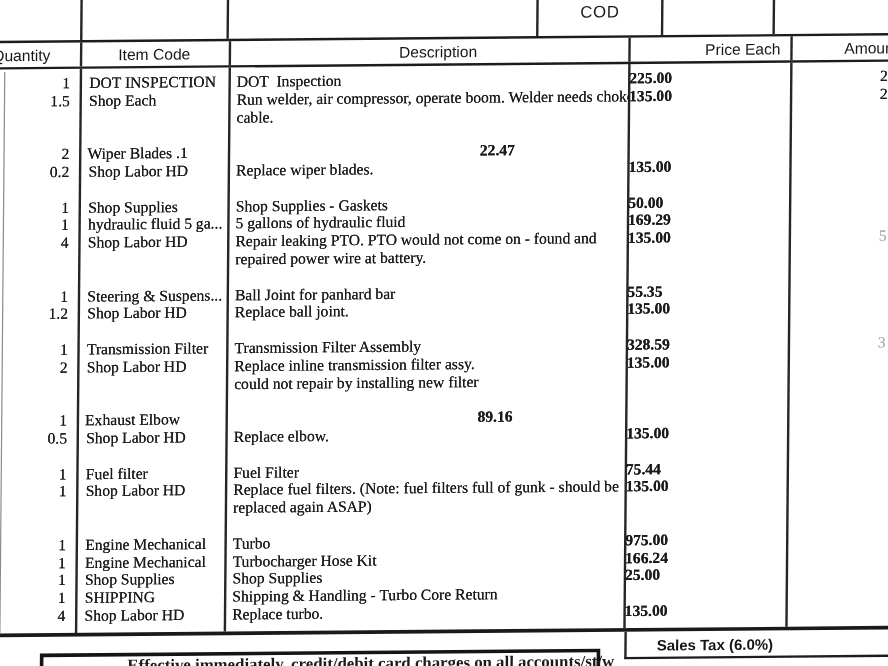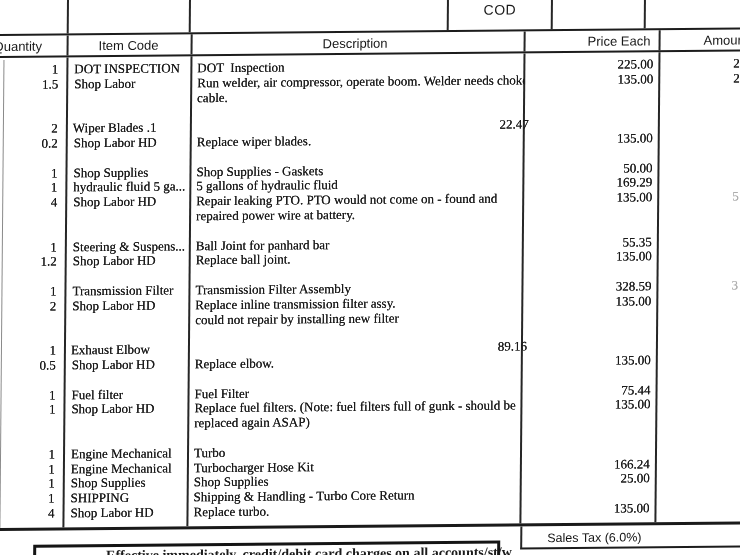--- a/index.html
+++ b/index.html
@@ -28,30 +28,30 @@
   .body-band .vline{position:absolute;top:0;height:470px;width:2px;background:#262626;}
   .vfaint{position:absolute;left:4px;top:2px;height:468px;width:1px;background:#8a8a8a;}
   .rows{position:absolute;left:0;top:5px;width:740px;}
   .line{display:flex;height:14.8px;line-height:14.8px;font-size:13px;white-space:nowrap;
         text-shadow:0 0 .4px currentColor;}
   .spacer{height:14.8px;}
   .line span{box-sizing:border-box;flex:none;display:block;}
   .c-qty{width:68px;text-align:right;padding-right:9px;}
   .c-code{width:124px;padding-left:7px;overflow:hidden;}
   .c-desc{width:333px;padding-left:6px;overflow:hidden;white-space:pre;}
-  .c-price{width:135px;text-align:right;padding-right:6px;}
+  .c-price{width:135px;text-align:left;padding-right:6px;font-weight:bold;}
   .c-amt{width:80px;position:relative;}
   .amt-clip{position:absolute;left:74px;top:0;}
   .amt-clip.faint{opacity:.35;}
 
   
   .tax-cell{position:absolute;left:525px;top:531px;width:235px;height:23px;
         border-left:2px solid #262626;border-bottom:2px solid #1c1c1c;box-sizing:border-box;}
   .tax-cell span{display:inline-block;margin:5px 0 0 25px;
-        font-family:"Liberation Sans",sans-serif;font-weight:normal;font-size:12.5px;color:#141414;}
+        font-family:"Liberation Sans",sans-serif;font-weight:bold;font-size:12.5px;color:#141414;}
   .notice-box{position:absolute;left:38px;top:545px;width:467px;height:40px;
         border:3px solid #141414;box-sizing:border-box;background:#fff;}
   .notice-box .txt{margin:1px 0 0 70px;font-weight:bold;font-size:14px;white-space:nowrap;
         font-family:"Liberation Serif",serif;}
 </style>
 </head>
 <body>
 
 <div class="page">
   <div class="skew">
@@ -67,21 +67,21 @@
       </div>
     </div>
 
     <div class="header-band">
       <div class="vline" style="left:67px"></div>
       <div class="vline" style="left:191px"></div>
       <div class="vline" style="left:524px"></div>
       <div class="vline" style="left:659px"></div>
       <div class="hlabel" style="left:-6px">Quantity</div>
       <div class="hlabel" style="left:99px">Item Code</div>
-      <div class="hlabel" style="left:323px">Description</div>
+      <div class="hlabel" style="left:333px">Description</div>
       <div class="hlabel" style="left:588px">Price Each</div>
       <div class="hlabel" style="left:704px">Amount</div>
     </div>
 
     <div class="body-band">
       <div class="vfaint"></div>
       <div class="vline" style="left:67px"></div>
       <div class="vline" style="left:191px"></div>
       <div class="vline" style="left:524px"></div>
       <div class="vline" style="left:659px"></div>
@@ -90,21 +90,21 @@
             <span class="c-qty">1</span>
             <span class="c-code">DOT INSPECTION</span>
             <span class="c-desc">DOT  Inspection</span>
             <span class="c-price">225.00</span>
             <span class="c-amt">
               <span class="amt-clip">2</span>
             </span>
           </div>
           <div class="line">
             <span class="c-qty">1.5</span>
-            <span class="c-code">Shop Labor</span>
+            <span class="c-code">Shop Each</span>
             <span class="c-desc">Run welder, air compressor, operate boom. Welder needs choke</span>
             <span class="c-price">135.00</span>
             <span class="c-amt">
               <span class="amt-clip">2</span>
             </span>
           </div>
           <div class="line">
             <span class="c-qty"></span>
             <span class="c-code"></span>
             <span class="c-desc">cable.</span>
@@ -229,20 +229,21 @@
             <span class="c-code"></span>
             <span class="c-desc">replaced again ASAP)</span>
             <span class="c-price"></span>
             <span class="c-amt"></span>
           </div>
           <div class="spacer"></div>
           <div class="line">
             <span class="c-qty">1</span>
             <span class="c-code">Engine Mechanical</span>
             <span class="c-desc">Turbo</span>
+            <span class="c-price">975.00</span>
             <span class="c-amt"></span>
           </div>
           <div class="line">
             <span class="c-qty">1</span>
             <span class="c-code">Engine Mechanical</span>
             <span class="c-desc">Turbocharger Hose Kit</span>
             <span class="c-price">166.24</span>
             <span class="c-amt"></span>
           </div>
           <div class="line">

